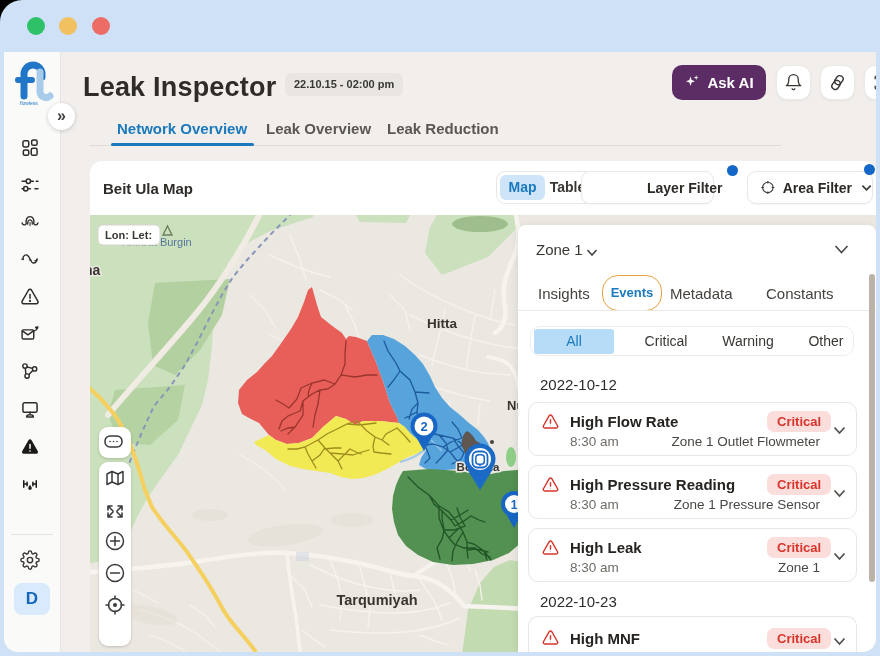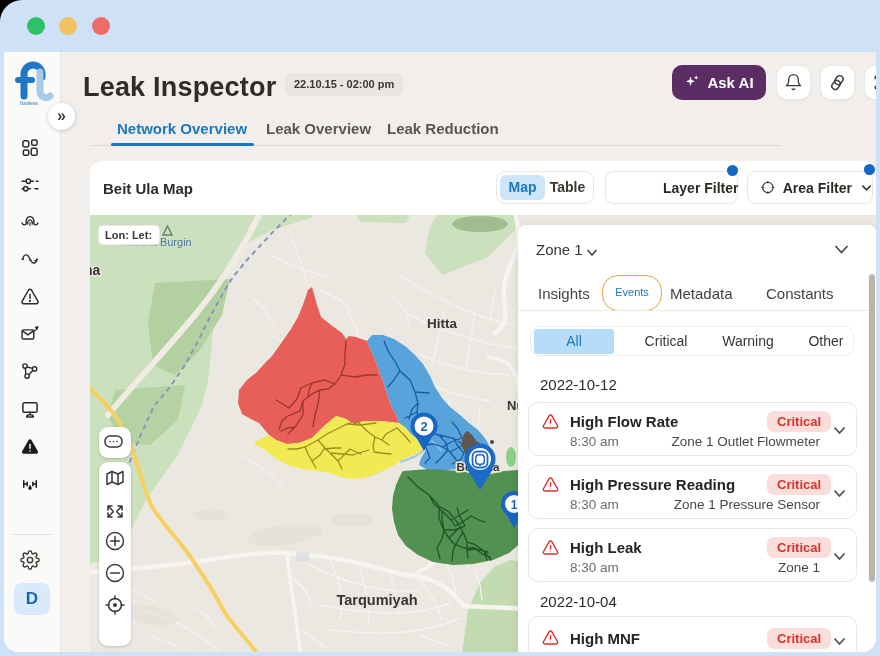--- a/index.html
+++ b/index.html
@@ -61,22 +61,22 @@
   .mapsvg { position:absolute; left:0; top:0; }
   
   .mbtn { position:absolute; background:#fff; border-radius:9px;
     box-shadow:0 1px 3px rgba(0,0,0,.18); }
   
   .panel { position:absolute; left:428px; top:10px; width:358px; height:427px;
     background:#fff; border-radius:8px 8px 0 0; box-shadow:0 2px 8px rgba(0,0,0,.10); }
   .zonetitle { position:absolute; left:18px; top:16px; font-size:15px; color:#3a3733; font-weight:500; }
   .ptab { position:absolute; top:60px; font-size:15px; color:#46423d; font-weight:500; }
   .eventsbox { position:absolute; left:84px; top:50px; width:60px; height:36px;
-    border:1.5px solid #e2a43e; border-radius:16px; color:#1b79bd; font-size:11px;
-    font-weight:400; text-align:center; line-height:33px; }
+    border:1.5px solid #e2a43e; border-radius:16px; color:#1b79bd; font-size:13px;
+    font-weight:700; text-align:center; line-height:33px; }
   .pdivider { position:absolute; left:0; right:0; top:85px; height:1px; background:#eceae7; }
   .segctrl { position:absolute; left:12px; top:101px; width:324px; height:30px;
     border:1px solid #efedea; border-radius:10px; background:#fff; }
   .seg { position:absolute; top:2px; height:25px; font-size:14px; color:#3a3733;
     text-align:center; line-height:25px; }
   .seg.all { left:3px; width:80px; background:#b7dcf8; border-radius:3px; color:#1b79bd; }
   .pdate { position:absolute; left:22px; font-size:15px; color:#2e2b28; font-weight:500; }
   .ecard { position:absolute; left:10px; width:329px; height:54px; background:#fff;
     border:1px solid #e9e7e4; border-radius:10px; }
   .etitle { position:absolute; left:41px; top:10px; font-size:15px; font-weight:bold; color:#262320; }
@@ -192,21 +192,21 @@
       <div class="tab" style="left:205px;">Leak Overview</div>
       <div class="tab" style="left:326px;">Leak Reduction</div>
       <div class="tabline"></div>
       <div class="tabline-blue"></div>
       <div class="card">
         <div class="cardtitle">Beit Ula Map</div>
         <div class="toggle">
             <div class="on">Map</div>
             <div class="off">Table</div>
           </div>
-        <div class="filterbtn" style="left:515px; width:133px; padding-left:13px;gap:44px;">
+        <div class="filterbtn" style="left:491px; width:133px; padding-left:21px;gap:44px;">
           <svg width="17" height="17" viewBox="0 0 24 24" fill="none" stroke="#3a3733" stroke-width="1.7" stroke-linejoin="round">
               <path d="M12 3 L21 8 L12 13 L3 8 Z"></path>
               <path d="M3 12.5 L12 17.5 L21 12.5"></path>
               <path d="M3 17 L12 22 L21 17" opacity="0"></path>
             </svg>
           <span>Layer Filter</span>
           <svg width="12" height="8" viewBox="0 0 12 8" fill="none" stroke="#3a3733" stroke-width="1.8" style="margin-left:4px;">
               <path d="M1.5 1.5 L6 6 L10.5 1.5"></path>
             </svg>
         </div>
@@ -450,21 +450,21 @@
                   <circle cx="12" cy="17" r=".6" fill="#d7342c" stroke="none"></circle>
                 </svg>
               <div class="etitle">High Leak</div>
               <div class="echip">Critical</div>
               <svg width="13" height="9" viewBox="0 0 13 9" style="position:absolute; left:304px; top:23px;" fill="none" stroke="#55514c" stroke-width="1.8">
                   <path d="M1.5 1.5 L6.5 7 L11.5 1.5"></path>
                 </svg>
               <div class="etime">8:30 am</div>
               <div class="esrc">Zone 1</div>
             </div>
-            <div class="pdate" style="top:368px;">2022-10-04</div>
+            <div class="pdate" style="top:368px;">2022-10-23</div>
             <div class="ecard" style="top:391px; height:36px; border-radius:10px 10px 0 0; border-bottom:none;">
               <svg width="19" height="18" viewBox="0 0 24 24" style="position:absolute;left:12px;top:12px;" fill="none" stroke="#d7342c" stroke-width="1.9" stroke-linejoin="round">
                   <path d="M10.3 3.6 L2.6 17 a2 2 0 0 0 1.7 3 h15.4 a2 2 0 0 0 1.7 -3 L13.7 3.6 a2 2 0 0 0 -3.4 0 Z"></path>
                   <path d="M12 9 v4.5" stroke-linecap="round"></path>
                   <circle cx="12" cy="17" r=".6" fill="#d7342c" stroke="none"></circle>
                 </svg>
               <div class="etitle" style="top:13px;">High MNF</div>
               <div class="echip" style="top:11px;">Critical</div>
               <svg width="13" height="9" viewBox="0 0 13 9" style="position:absolute; left:304px; top:20px;" fill="none" stroke="#55514c" stroke-width="1.8">
                   <path d="M1.5 1.5 L6.5 7 L11.5 1.5"></path>

